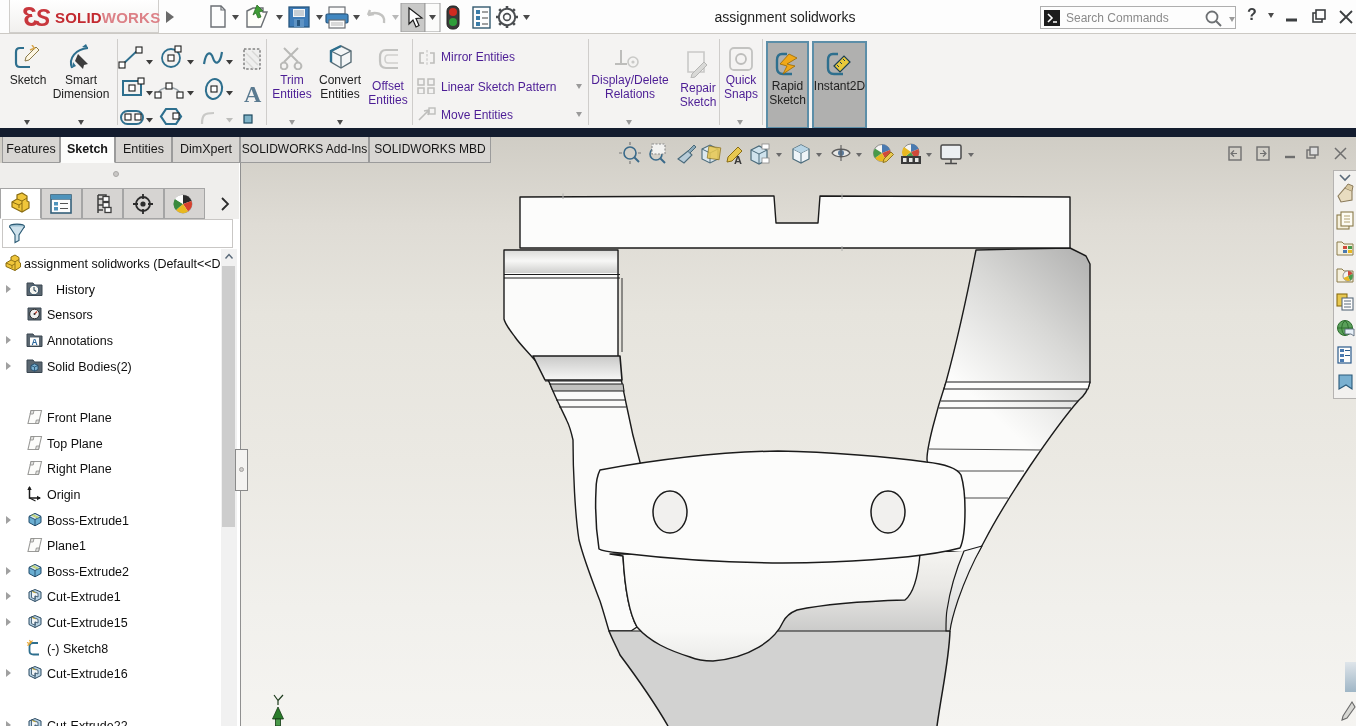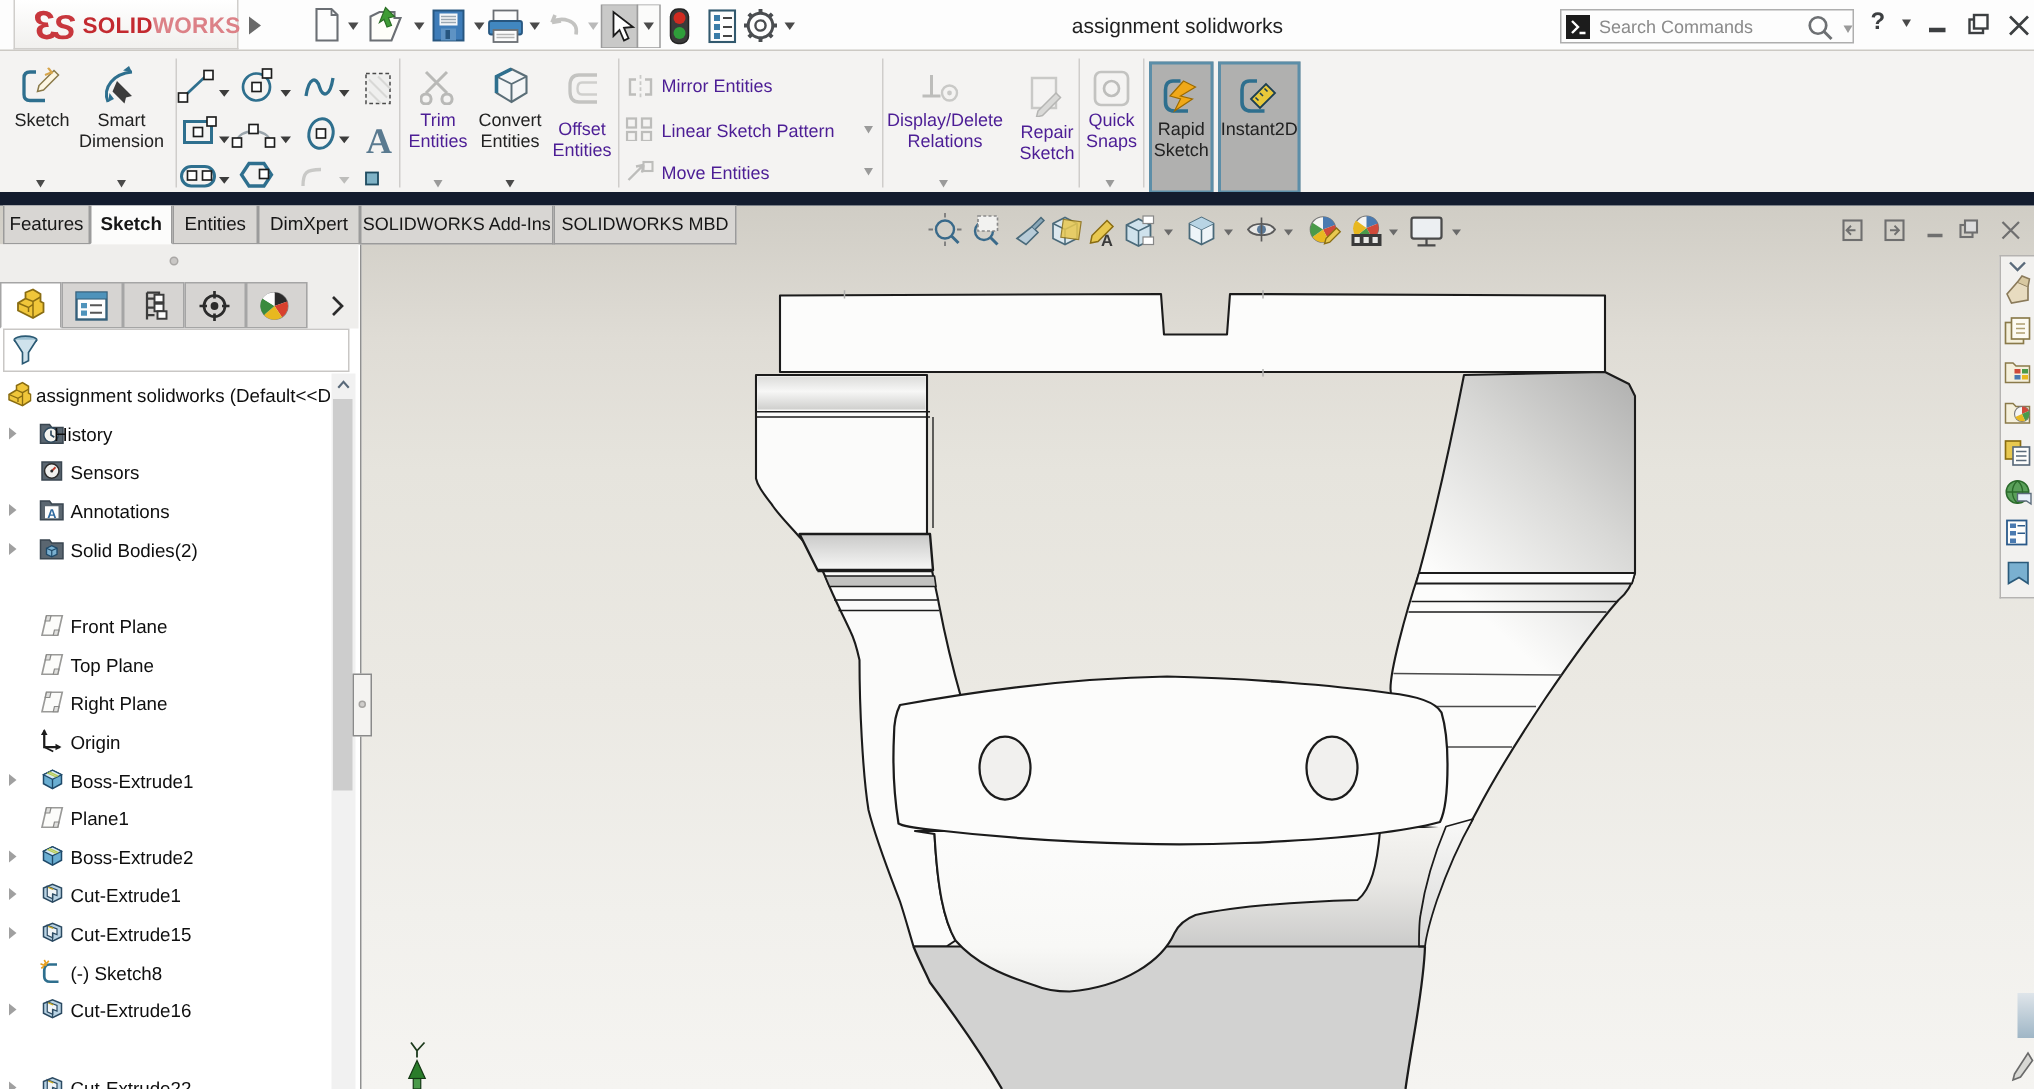--- a/index.html
+++ b/index.html
@@ -478,21 +478,21 @@
           <svg class="ticon" style="left:3px" width="18" height="18" viewBox="0 0 18 18">
             <use href="#icoPart"></use>
           </svg>
           <span class="txt" style="left:24px">assignment solidworks  (Default&lt;&lt;De</span>
         </div>
       <div class="trow" style="top:27.6px">
           <div class="arr"></div>
           <svg class="ticon" style="left:26px" width="18" height="18" viewBox="0 0 18 18">
             <use href="#icoHist"></use>
           </svg>
-          <span class="txt" style="left:36px">History</span>
+          <span class="txt" style="left:56px">History</span>
         </div>
       <div class="trow" style="top:53.3px">
           <svg class="ticon" style="left:26px" width="18" height="18" viewBox="0 0 18 18">
             <use href="#icoSens"></use>
           </svg>
           <span class="txt" style="left:47px">Sensors</span>
         </div>
       <div class="trow" style="top:78.9px">
           <div class="arr"></div>
           <svg class="ticon" style="left:26px" width="18" height="18" viewBox="0 0 18 18">

